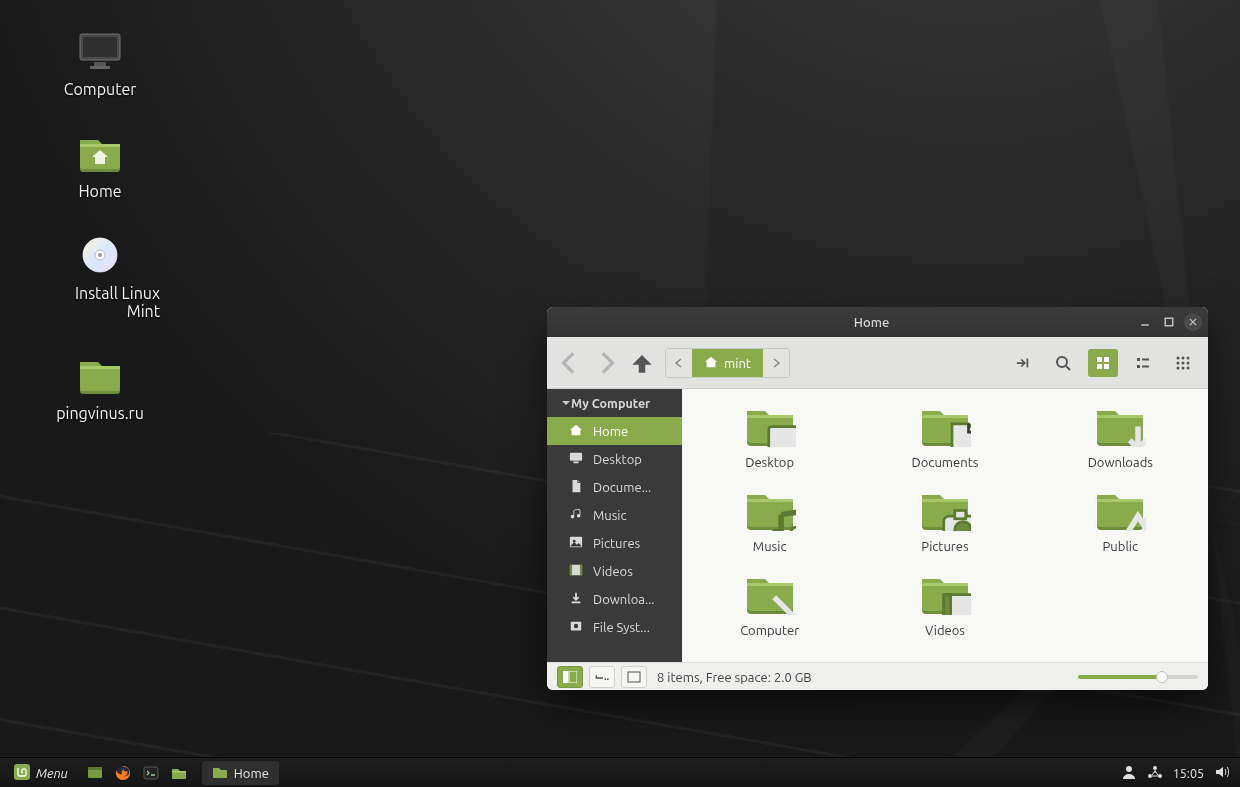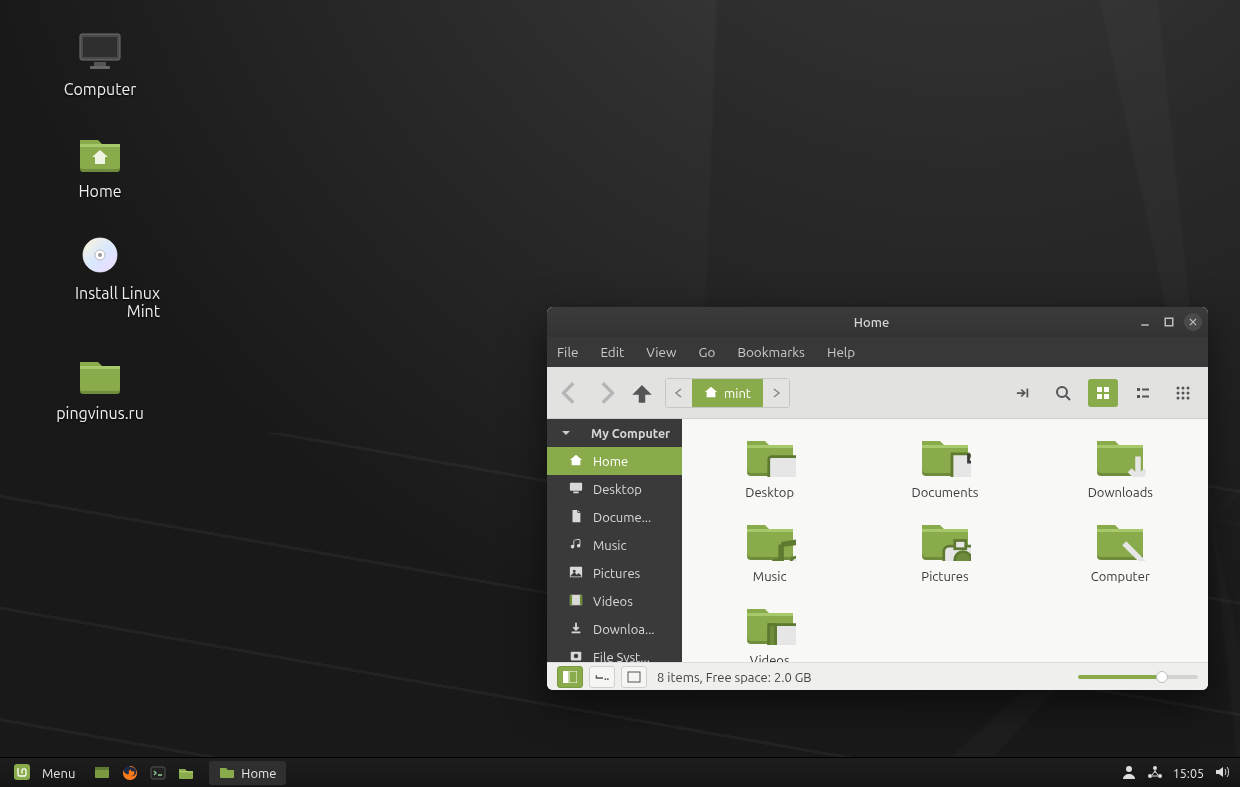--- a/index.html
+++ b/index.html
@@ -35,21 +35,21 @@
 .mint-folder-shadow { fill:#6f8c3c; }
 .mint-folder-hi { fill:#a7c86b; }
 
 
 .panel {
   position:absolute; left:0; right:0; bottom:0; height:30px;
   background: linear-gradient(#1e1e1e,#151515);
   border-top:1px solid #000;
   display:flex; align-items:center; padding:0 6px; gap:4px;
 }
-.panel .menu-btn { display:flex; align-items:center; gap:12px; padding:0 8px; height:24px; border-radius:3px; cursor:pointer; }
+.panel .menu-btn { display:flex; align-items:center; gap:6px; padding:0 8px; height:24px; border-radius:3px; cursor:pointer;font-style:italic; }
 .panel .launchers { display:flex; gap:6px; margin-left:4px; }
 .panel .task { display:flex; align-items:center; gap:6px; padding:0 10px; height:24px; background:#2f2f2f; border-radius:3px; cursor:pointer; margin-left:8px; }
 .panel .right { margin-left:auto; display:flex; align-items:center; gap:10px; padding-right:4px; }
 .panel svg { width:16px; height:16px; }
 .clock { font-size:12.5px; color:#e8e8e8; }
 .launch { width:22px; height:22px; display:flex; align-items:center; justify-content:center; border-radius:3px; cursor:pointer; }
 
 
 .window {
   position:absolute; left:547px; top:307px; width:661px; height:383px;
@@ -81,21 +81,21 @@
 .pathbar .seg.active { background:#8aab4b; color:#fff; }
 .pathbar .seg.arrow { padding:0 8px; background:#e3e3e2; color:#888; }
 .toolbar .spacer { flex:1; }
 .viewbtn { width:30px; height:28px; display:flex; align-items:center; justify-content:center; border-radius:3px; color:#555; cursor:pointer; }
 .viewbtn.active { background:#8aab4b; color:#fff; }
 
 .body { flex:1; display:flex; min-height:0; }
 
 
 .sidebar { width:135px; background:#3a3a3a; color:#d9d9d9; font-size:13px; overflow:hidden; }
-.side-head { padding:7px 10px 7px 14px; color:#d7d7d7; font-weight:600; font-size:12.5px; display:flex; align-items:center; gap:20px; }
+.side-head { padding:7px 10px 7px 14px; color:#d7d7d7; font-weight:600; font-size:12.5px; display:flex; align-items:center; gap:0; }
 .side-item { padding:6px 10px 6px 22px; display:flex; align-items:center; gap:10px; cursor:pointer; }
 .side-item svg{ width:14px; height:14px; flex:none; }
 .side-item.active { background:#8aab4b; color:#fff; }
 .side-item .lbl{ white-space:nowrap; overflow:hidden; text-overflow:ellipsis; max-width:86px; }
 .side-item.underlined .lbl{ text-decoration: underline dotted; text-underline-offset:3px; }
 
 
 .content { flex:1; background:#f8f8f7; padding:14px 20px 6px; overflow:auto; }
 .grid { display:grid; grid-template-columns: repeat(3, 1fr); column-gap:40px; row-gap:18px; justify-items:center; }
 .fitem { display:flex; flex-direction:column; align-items:center; gap:6px; cursor:pointer; width:110px; }
@@ -195,28 +195,20 @@
           </svg>
       </span>
       <span title="close" style="background:#4a4a4a;border-radius:50%">
         <svg viewBox="0 0 16 16" width="10" height="10">
             <path d="M3 3l10 10M13 3L3 13" stroke="currentColor" stroke-width="2"></path>
           </svg>
       </span>
     </div>
   </div>
 
-  <div class="menubar">
-    <span>File</span>
-    <span>Edit</span>
-    <span>View</span>
-    <span>Go</span>
-    <span>Bookmarks</span>
-    <span>Help</span>
-  </div>
 
   <div class="toolbar">
     <div class="tbtn disabled">
         <svg viewBox="0 0 16 16">
           <path d="M10 2L4 8l6 6" fill="none" stroke="currentColor" stroke-width="2"></path>
         </svg>
       </div>
     <div class="tbtn disabled">
         <svg viewBox="0 0 16 16">
           <path d="M6 2l6 6-6 6" fill="none" stroke="currentColor" stroke-width="2"></path>
@@ -424,20 +416,34 @@
                 <rect x="3" y="12" width="46" height="3" fill="#a7c86b"></rect>  
                 <g transform="translate(18 18) scale(1.0)" fill="#5e7a31" stroke="#5e7a31">    
                   <svg viewBox="0 0 16 16" width="16" height="16">
                     <rect x="1" y="4" width="14" height="10" rx="2" fill="currentColor"></rect>
                     <circle cx="8" cy="9" r="3" fill="#6f8c3c"></circle>
                     <rect x="5" y="2" width="4" height="3" fill="currentColor"></rect>
                   </svg>  
                 </g>
               </svg></span>
             <span class="fitem-label">Pictures</span>
+          </div>
+          <div class="fitem">
+            <span><svg viewBox="0 0 52 44">  
+                <path fill="#6f8c3c" d="M3 10h18l4 4h24v25a4 4 0 0 1-4 4H7a4 4 0 0 1-4-4z"></path>  
+                <path fill="#8aab4b" d="M3 8h18l4 4h24v24a4 4 0 0 1-4 4H7a4 4 0 0 1-4-4z"></path>  
+                <rect x="3" y="12" width="46" height="3" fill="#a7c86b"></rect>  
+                <g transform="translate(18 18) scale(1.0)" fill="#5e7a31" stroke="#5e7a31">    
+                  <svg viewBox="0 0 16 16" width="16" height="16">
+                    <path d="M3 12l5-8 5 8M2 12h12" stroke="currentColor" stroke-width="2" fill="none"></path>
+                    <path d="M10 5l4 4" stroke="currentColor" stroke-width="2"></path>
+                  </svg>  
+                </g>
+              </svg></span>
+            <span class="fitem-label">Public</span>
           </div>
           <div class="fitem">
             <span><svg viewBox="0 0 52 44">  
                 <path fill="#6f8c3c" d="M3 10h18l4 4h24v25a4 4 0 0 1-4 4H7a4 4 0 0 1-4-4z"></path>  
                 <path fill="#8aab4b" d="M3 8h18l4 4h24v24a4 4 0 0 1-4 4H7a4 4 0 0 1-4-4z"></path>  
                 <rect x="3" y="12" width="46" height="3" fill="#a7c86b"></rect>  
                 <g transform="translate(18 18) scale(1.0)" fill="#5e7a31" stroke="#5e7a31">    
                   <svg viewBox="0 0 16 16" width="16" height="16">
                     <path d="M3 3l9 9M3 12h10V3" stroke="currentColor" stroke-width="2" fill="none"></path>
                   </svg>  

